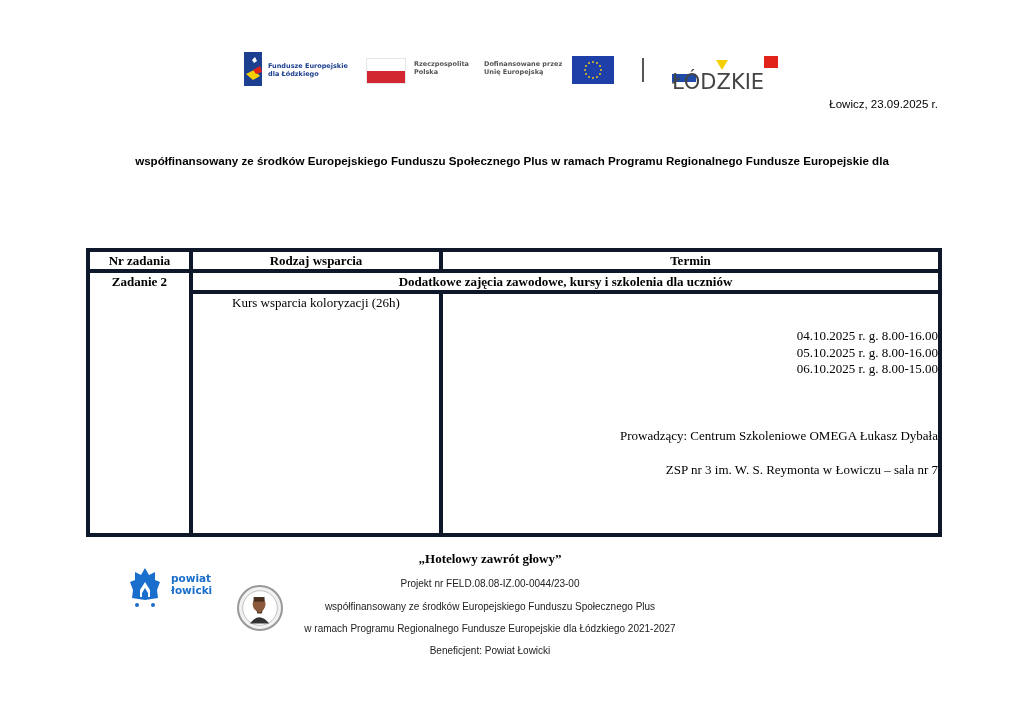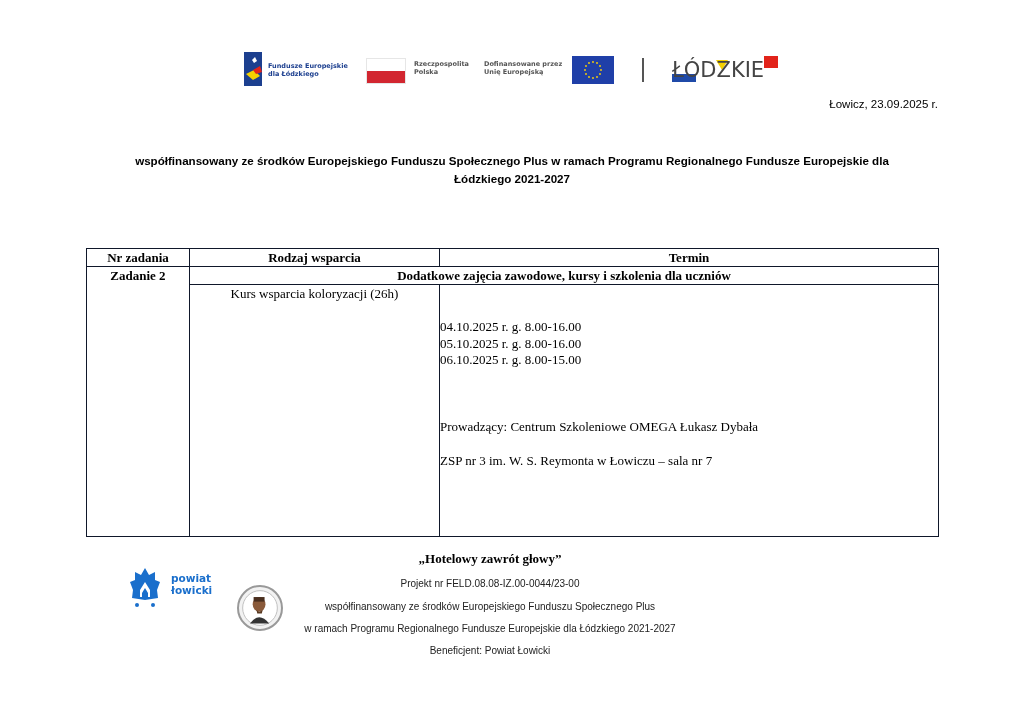--- a/index.html
+++ b/index.html
@@ -13,35 +13,35 @@
     .fe-text { position:absolute; left:28px; top:10px; font-family:"DejaVu Sans", sans-serif; font-size:6.5px; font-weight:bold; color:#1c3f8f; line-height:8px; }
     .pl-flag { left:126px; top:10px; width:40px; height:26px; border:1px solid #e6e6e6; box-sizing:border-box; }
     .pl-flag .w { height:50%; background:#fff; }
     .pl-flag .r { height:50%; background:#d22630; }
     .pl-text { left:174px; top:12px; font-family:"DejaVu Sans", sans-serif; font-size:6.5px; font-weight:bold; color:#555; line-height:8px; }
     .eu-text { left:244px; top:12px; font-family:"DejaVu Sans", sans-serif; font-size:6.5px; font-weight:bold; color:#555; line-height:8px; text-align:left; width:80px; }
     .eu-flag { left:332px; top:8px; width:42px; height:28px; background:#1f3fa8; }
     .eu-flag svg { width:100%; height:100%; }
     .sep-line { left:402px; top:10px; width:2px; height:24px; background:#555; }
     .lodzkie { left:432px; top:6px; width:110px; height:32px; }
-    .lodzkie-text { position:absolute; left:0; top:4px; font-family:"DejaVu Sans", sans-serif; font-size:21px; color:#444; letter-spacing:0px; }
+    .lodzkie-text { position:absolute; left:0; top:16px; font-family:"DejaVu Sans", sans-serif; font-size:21px; color:#444; letter-spacing:0px; }
 
     .date { right:86px; top:98px; font-family:"Liberation Sans", sans-serif; font-size:11.5px; }
 
     .heading { left:80px; width:864px; top:152px; text-align:center; font-family:"Liberation Sans", sans-serif; font-weight:bold; font-size:11.6px; line-height:18px; }
 
     
     .schedule { left:86px; top:248px; width:852px; height:289px; border-collapse:collapse; font-family:"Liberation Serif", serif; font-size:13px; table-layout:fixed; }
-    .schedule td { border:1px solid #0f172a; padding:0; vertical-align:top; }
+    .schedule td { border:4px solid #0f172a; padding:0; vertical-align:top; }
     .schedule .h td { height:17px; text-align:center; font-weight:bold; line-height:17px; }
     .schedule .r2 td { height:17px; line-height:17px; }
     .c-center { text-align:center; }
     .bold { font-weight:bold; }
     .termin-cell { position:relative; }
-    .termin-block { position:absolute; left:0; right:0; text-align:left; line-height:16.5px; }
+    .termin-block { position:absolute; left:0; right:0; text-align:right; line-height:16.5px; }
 
     
     .foot-title { left:300px; width:380px; top:551px; text-align:center; font-family:"Liberation Serif", serif; font-weight:bold; font-size:13px; }
     .foot-line { left:250px; width:480px; text-align:center; font-family:"Liberation Sans", sans-serif; font-size:10px; color:#222; }
     .powiat { left:128px; top:566px; width:90px; height:42px; }
     .powiat-text { position:absolute; left:43px; top:6px; font-family:"DejaVu Sans", sans-serif; font-weight:bold; font-size:10.5px; line-height:12px; color:#1a6fcc; }
     .seal { left:237px; top:585px; width:46px; height:46px; border-radius:50%; border:2px solid #999; box-sizing:border-box; background:#f2f2f2; overflow:hidden; }
   </style>
 </head>
 <body>
@@ -97,21 +97,20 @@
       <rect x="92" y="2" width="14" height="12" fill="#e2231a"></rect>
     </svg>
     <span class="lodzkie-text">ŁÓDZKIE</span>
   </div>
 </div>
 
 <div class="abs date">Łowicz, 23.09.2025 r.</div>
 
 <div class="abs heading">
   <div>współfinansowany ze środków Europejskiego Funduszu Społecznego Plus w ramach Programu Regionalnego Fundusze Europejskie dla</div>
-  <div>Łódzkiego 2021-2027</div>
 </div>
 
 <table class="abs schedule">
   <colgroup>
       <col style="width:103px">
       <col style="width:250px">
       <col style="width:499px">
     </colgroup>
   <tbody>
       <tr class="h">

